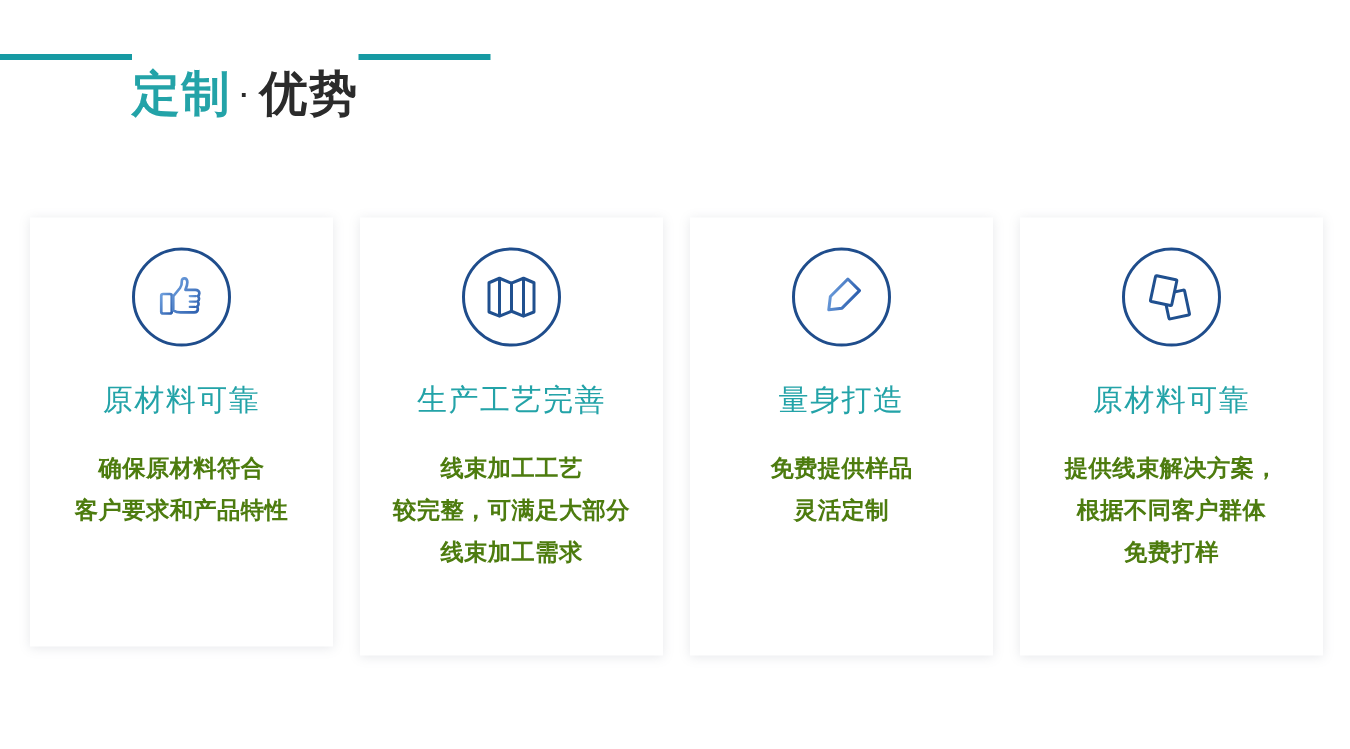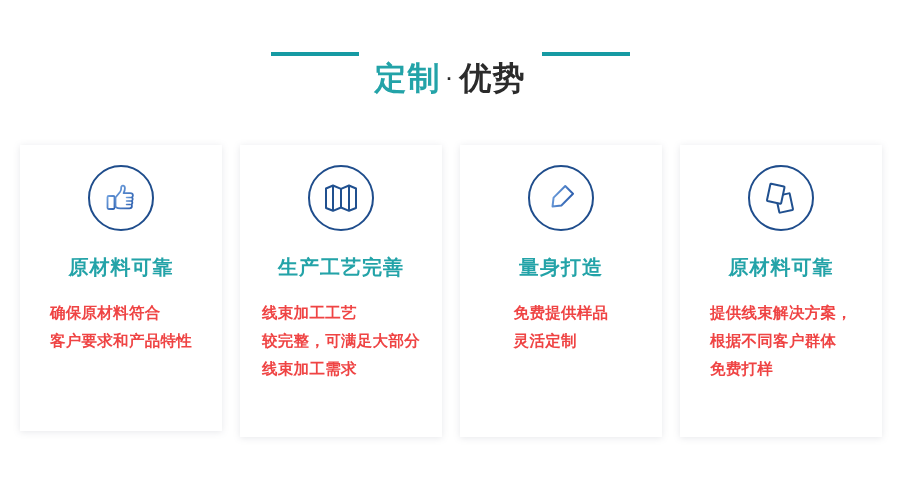--- a/index.html
+++ b/index.html
@@ -11,28 +11,26 @@
     height: 499px;
     background: #ffffff;
     font-family: "Liberation Sans", "DejaVu Sans", sans-serif;
     overflow: hidden;
     position: relative;
   }
 
   
   .heading {
     position: absolute;
-    top: 28px;
+    top: 12px;
     left: 0;
     width: 900px;
     height: 52px;
     display: flex;
     align-items: center;
-    justify-content: center;
-    gap: 16px;
   }
   .rule {
     width: 88px;
     height: 4px;
     background: #169aa3;
     flex: none;
   }
   .heading-text {
     font-size: 32px;
     font-weight: bold;
@@ -83,33 +81,33 @@
     display: flex;
     align-items: center;
     justify-content: center;
     box-sizing: border-box;
     margin-bottom: 26px;
   }
   .icon-circle svg { display: block; }
 
   .card-title {
     font-size: 20px;
-    font-weight: bold;
+    font-weight: normal;
     color: #23a3a8;
     letter-spacing: 1px;
     line-height: 1;
     margin-bottom: 22px;
     text-align: center;
   }
   .card-desc {
     font-size: 15.5px;
     font-weight: bold;
-    color: #ef4444;
+    color: #4d7c0f;
     line-height: 28px;
-    text-align: left;
+    text-align: center;
     letter-spacing: 0.3px;
     padding: 0 6px;
     white-space: pre-line;
   }
 </style>
 </head>
 <body>
 
 <div class="heading">
   <span class="rule"></span>

